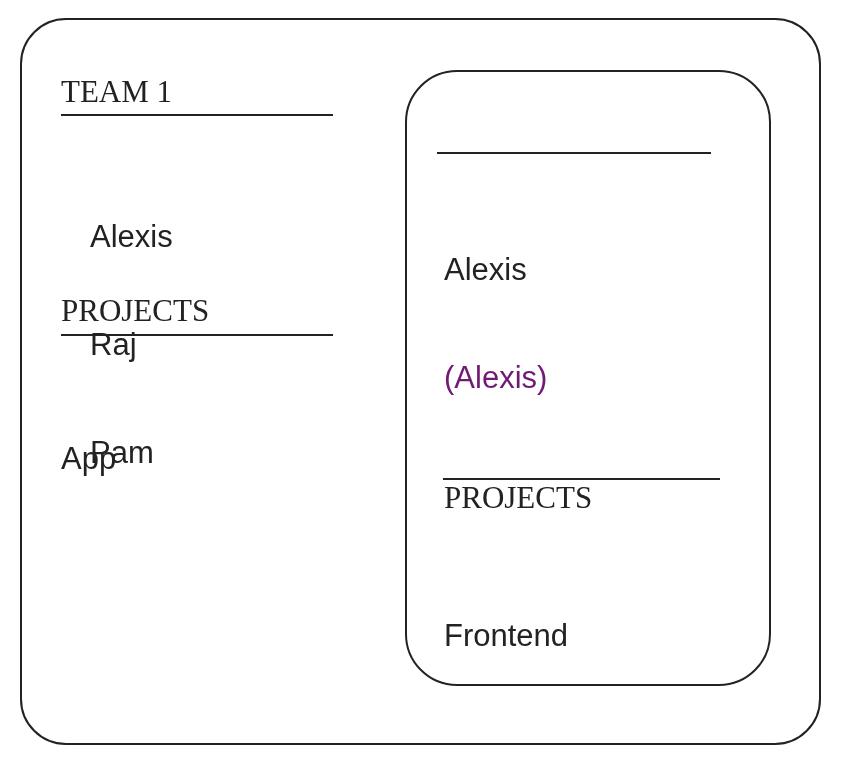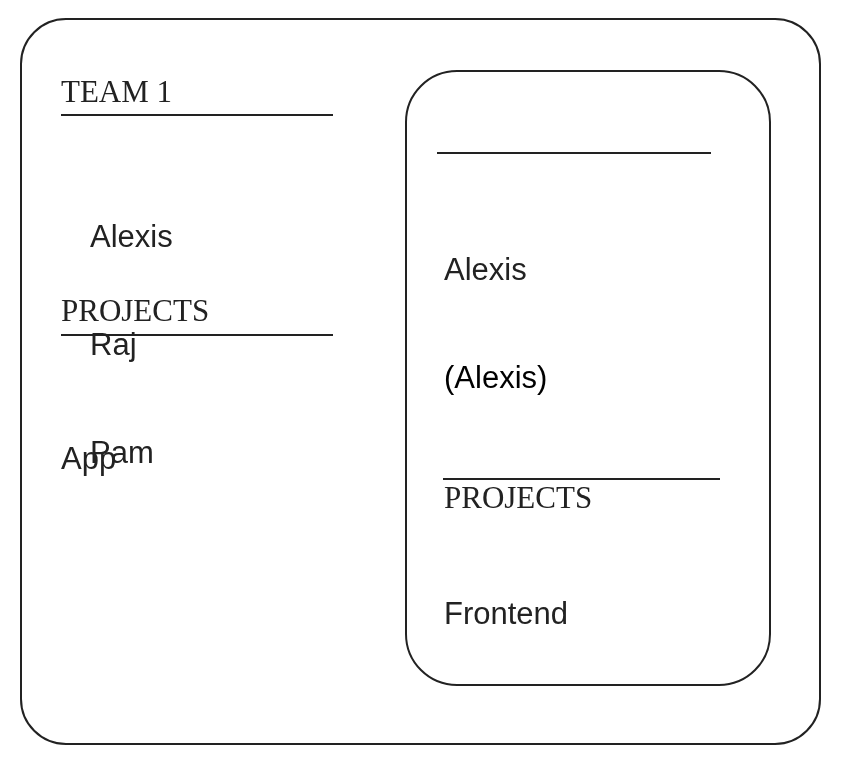--- a/index.html
+++ b/index.html
@@ -49,21 +49,21 @@
   }
   .rule {
     position: absolute;
     height: 2px;
     background: #222222;
   }
   .list .item {
     display: block;
   }
   .item.muted {
-    color: #000000;
+    color: #701a75;
   }
 </style>
 </head>
 <body>
 
 <div class="stage">
 
   <div class="panel outer">
 
     
@@ -92,17 +92,17 @@
   <div class="txt list" style="left:444px; top:180px;">
     <span class="item">Alexis</span>
     <span class="item muted">(Alexis)</span>
     
   </div>
 
   <div class="rule" style="left:443px; top:478px; width:277px;"></div>
 
   <div class="txt heading" style="left:444px; top:480px;">PROJECTS</div>
 
-  <div class="txt list" style="left:444px; top:524px;">
+  <div class="txt list" style="left:444px; top:546px;">
     <span class="item">Frontend</span>
   </div>
 
 </div>
 
 </body></html>

